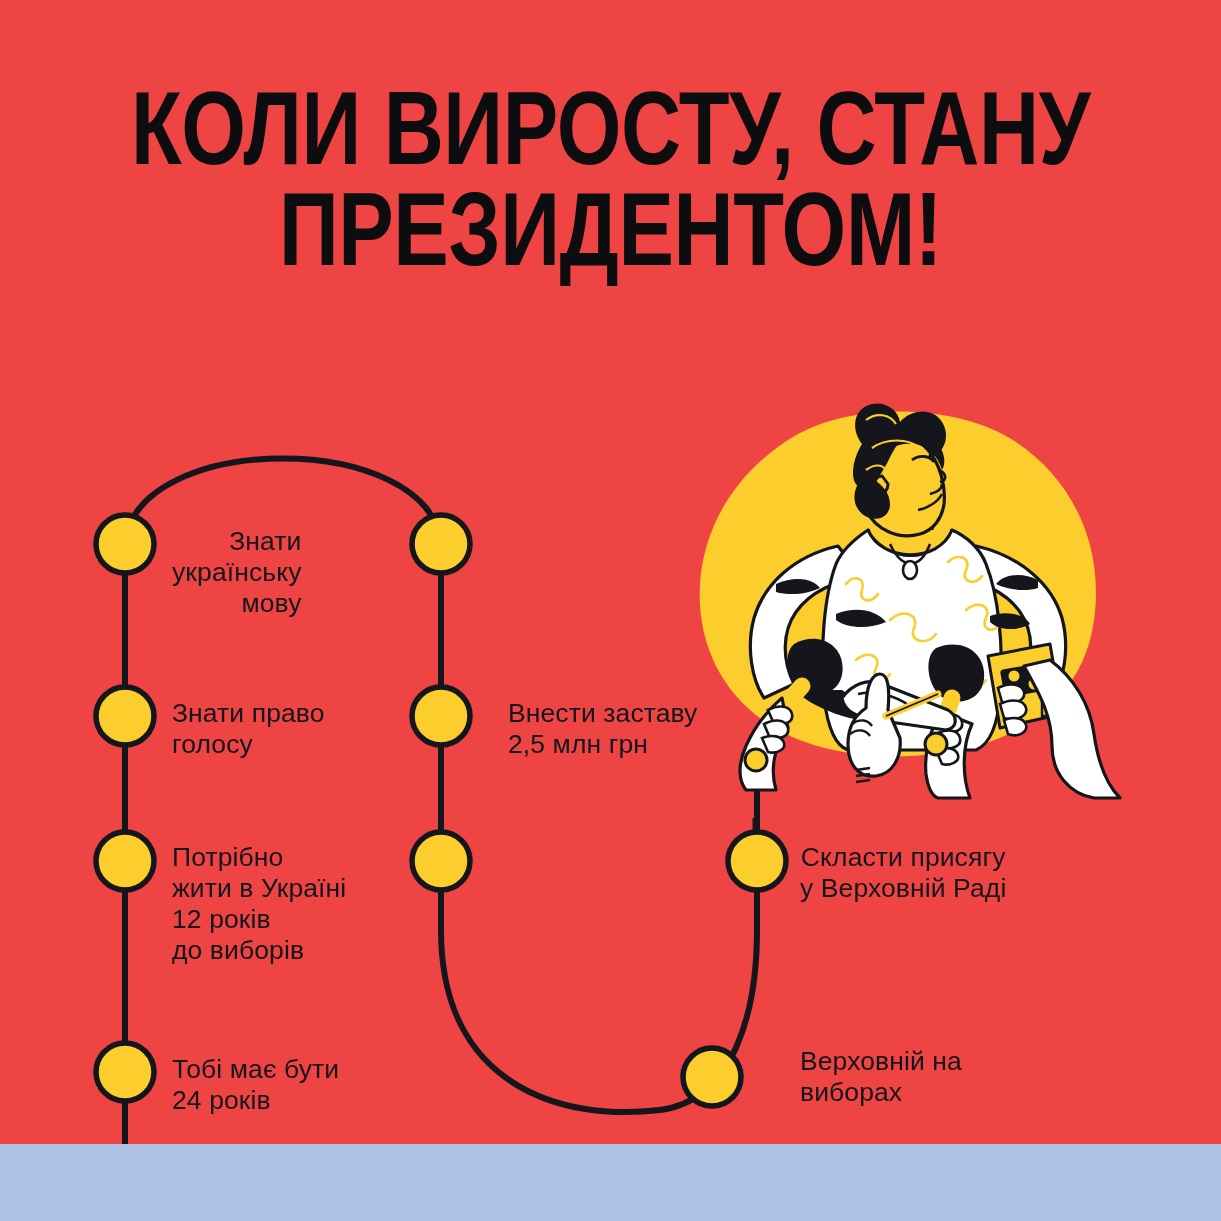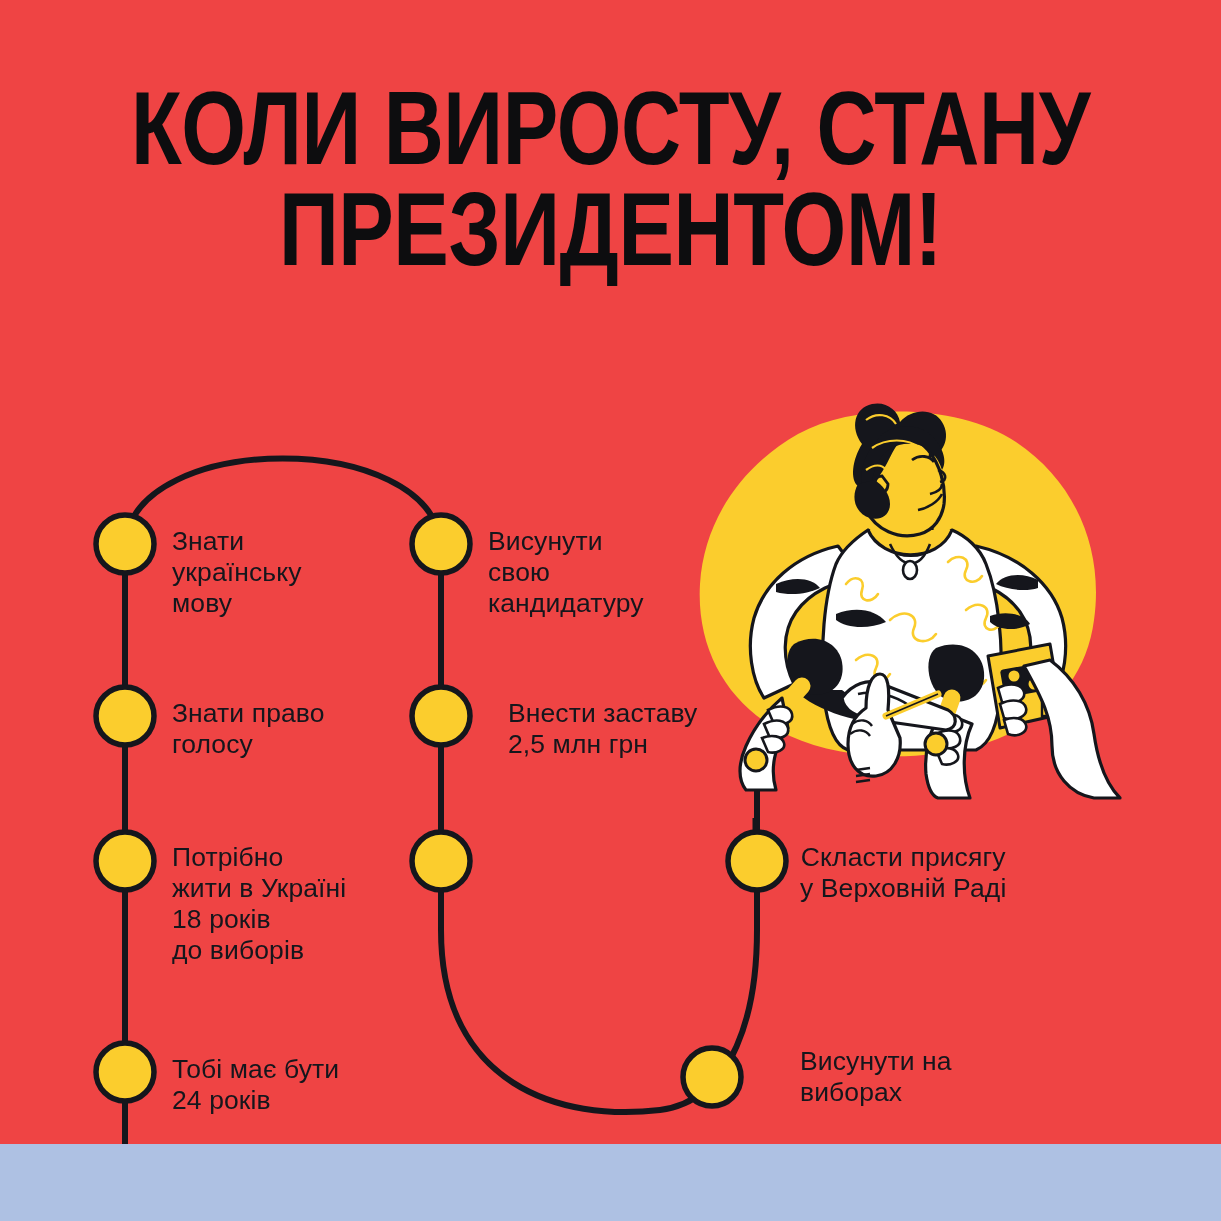--- a/index.html
+++ b/index.html
@@ -242,38 +242,35 @@
     <circle cx="125" cy="1072" r="29" fill="#fbcd2d" stroke="#15161c" stroke-width="5.5"></circle>
 
     <circle cx="441" cy="544" r="29" fill="#fbcd2d" stroke="#15161c" stroke-width="5.5"></circle>
     <circle cx="441" cy="716" r="29" fill="#fbcd2d" stroke="#15161c" stroke-width="5.5"></circle>
     <circle cx="441" cy="861" r="29" fill="#fbcd2d" stroke="#15161c" stroke-width="5.5"></circle>
 
     <circle cx="757" cy="861" r="29" fill="#fbcd2d" stroke="#15161c" stroke-width="5.5"></circle>
     <circle cx="712" cy="1077" r="29" fill="#fbcd2d" stroke="#15161c" stroke-width="5.5"></circle>
   </svg>
 
-  <div class="node-label" style="left:172px; top:526px;">Знати
+  <div class="node-label" style="left:172px; top:526px;text-align:right;">Знати
 українську
 мову</div>
   <div class="node-label" style="left:172px; top:698px;">Знати право
 голосу</div>
   <div class="node-label" style="left:172px; top:842px;">Потрібно
 жити в Україні
-18 років
+12 років
 до виборів</div>
   <div class="node-label" style="left:172px; top:1054px;">Тобі має бути
 24 років</div>
 
-  <div class="node-label" style="left:488px; top:526px;">Висунути
-свою
-кандидатуру</div>
   <div class="node-label" style="left:488px; top:698px;margin-left:20px;">Внести заставу
 2,5 млн грн</div>
 
   <div class="node-label" style="left:800px; top:842px;text-align:center;">Скласти присягу
 у Верховній Раді</div>
-  <div class="node-label" style="left:800px; top:1046px;">Висунути на
+  <div class="node-label" style="left:800px; top:1046px;">Верховній на
 виборах</div>
 
   <div class="page-number">60</div>
 
 </div>
 
 </body></html>

